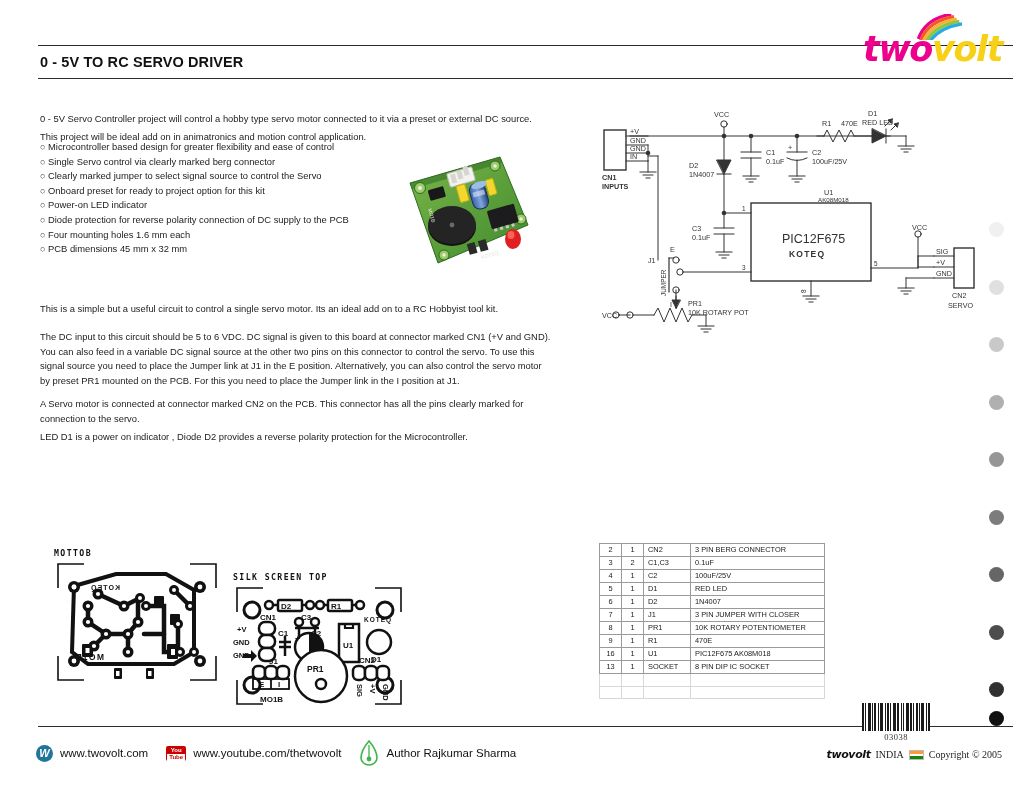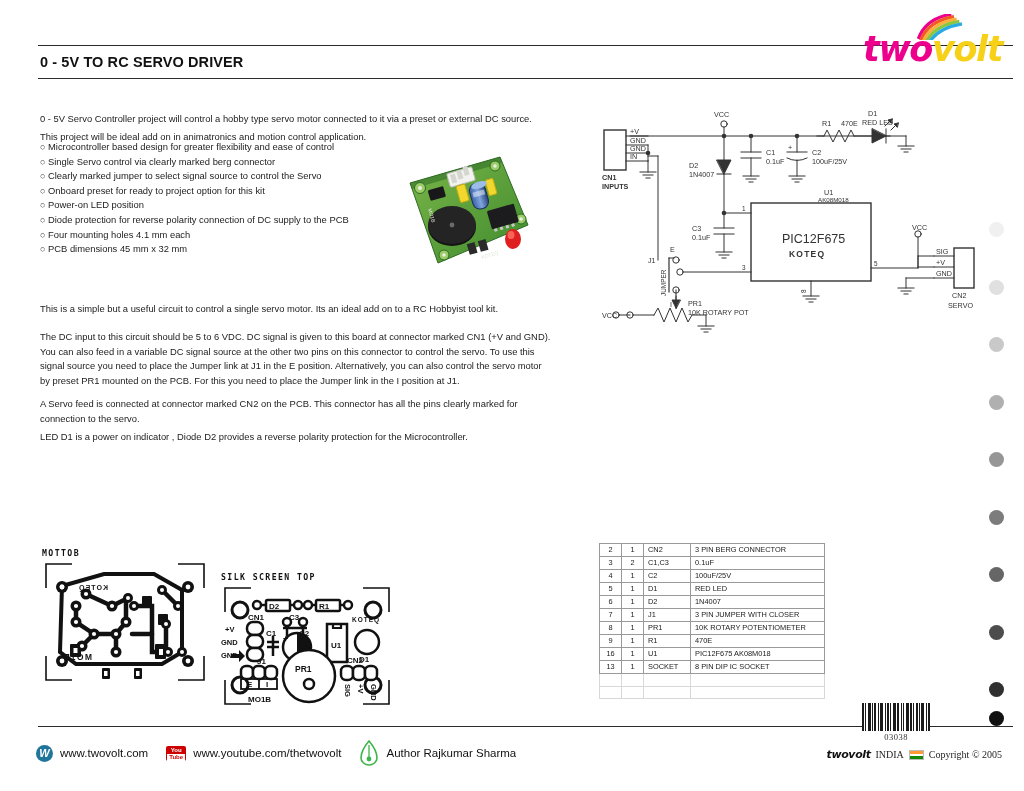--- a/index.html
+++ b/index.html
@@ -65,21 +65,21 @@
   .para {
     position: absolute; left: 40px; width: 512px;
     font-size: 9.4px; line-height: 14.6px; color: #222;
   }
   #para1 { top: 302px; }
   #para2 { top: 330px; }
   #para3 { top: 397px; }
   #para4 { top: 430px; }
 
   
-  .pcb-block { position: absolute; }
+  .pcb-block { position: absolute; margin-left: 12px; }
   .pcb-label {
     font-family: "DejaVu Sans Mono", monospace;
     font-size: 8.2px; font-weight: bold; letter-spacing: 1.4px;
     color: #111; margin-bottom: 2px;
   }
   #pcb-bottom { left: 42px; top: 548px; }
   #pcb-top    { left: 221px; top: 572px; }
 
   
   #schematic { position: absolute; left: 596px; top: 100px; }
@@ -188,23 +188,23 @@
     <div class="logo-text"><span class="lg-two">two</span><span class="lg-volt">volt</span></div>
   </div>
 
   <div class="intro">0 - 5V Servo Controller project  will control a hobby type servo motor connected to it via a preset or external DC source.  This project will be ideal add on in animatronics and motion control application.</div>
 
   <ul class="features">
     <li><span class="bullet">○</span><span>Microcontroller based design for greater flexibility and ease of control</span></li>
     <li><span class="bullet">○</span><span>Single Servo control via clearly marked berg connector</span></li>
     <li><span class="bullet">○</span><span>Clearly marked jumper to select signal  source to control the Servo</span></li>
     <li><span class="bullet">○</span><span>Onboard preset for ready to project option for this kit</span></li>
-    <li><span class="bullet">○</span><span>Power-on LED position</span></li>
+    <li><span class="bullet">○</span><span>Power-on LED indicator</span></li>
     <li><span class="bullet">○</span><span>Diode protection for reverse polarity connection of DC supply to the PCB</span></li>
-    <li><span class="bullet">○</span><span>Four mounting holes 4.1 mm each</span></li>
+    <li><span class="bullet">○</span><span>Four mounting holes 1.6 mm each</span></li>
     <li><span class="bullet">○</span><span>PCB dimensions 45 mm x 32 mm</span></li>
   </ul>
 
   <div class="photo">
     <svg width="142" height="126" viewBox="0 0 142 126">
       <defs>
         <linearGradient id="pcbg" x1="0" y1="0" x2="1" y2="1">
           <stop offset="0" stop-color="#7ab648"></stop>
             <stop offset="1" stop-color="#3f8a2e"></stop>
         </linearGradient>
@@ -259,21 +259,21 @@
       <rect x="72" y="96" width="8" height="11" fill="#2a2a2a" transform="rotate(-16 76 101)"></rect>
       <rect x="83" y="93" width="8" height="11" fill="#2a2a2a" transform="rotate(-16 87 98)"></rect>
 
       <text x="32" y="62" font-size="5" fill="#dfe9d5" transform="rotate(74 32 62)">MO1B</text>
       <text x="86" y="112" font-size="5" fill="#dfe9d5" transform="rotate(-16 86 112)">KOTEQ</text>
     </svg>
   </div>
 
   <div class="para" id="para1">This is a simple but a useful circuit to control a single servo motor.  Its an ideal add on to a RC Hobbyist tool kit.</div>
   <div class="para" id="para2">The DC input to this circuit should be 5 to 6 VDC.   DC signal is given to this board at connector marked CN1 (+V and GND).    You can also feed in a variable DC signal source at the other two pins on this connector to control the servo.  To use this signal source you need to place the Jumper link at J1 in the E position.  Alternatively, you can also control the servo motor by preset PR1 mounted on the PCB.  For this you need to place the Jumper link in the I position at J1.</div>
-  <div class="para" id="para3">A Servo feed is connected at connector marked CN2 on the PCB.  This connector has all the pins clearly marked for connection to the servo.</div>
+  <div class="para" id="para3">A Servo motor is connected at connector marked CN2 on the PCB.  This connector has all the pins clearly marked for connection to the servo.</div>
   <div class="para" id="para4">LED D1 is a power on indicator ,  Diode D2 provides a reverse polarity protection for the Microcontroller.</div>
 
   <div class="pcb-block" id="pcb-bottom">
     <div class="pcb-label">MOTTOB</div>
     <svg width="166" height="124" viewBox="0 0 166 124">
       <rect x="0" y="0" width="166" height="124" fill="#fff"></rect>
 
       <g stroke="#111" stroke-width="1.6" fill="none">
         <path d="M4 28 L4 4 L30 4"></path>
           <path d="M136 4 L162 4 L162 28"></path>

